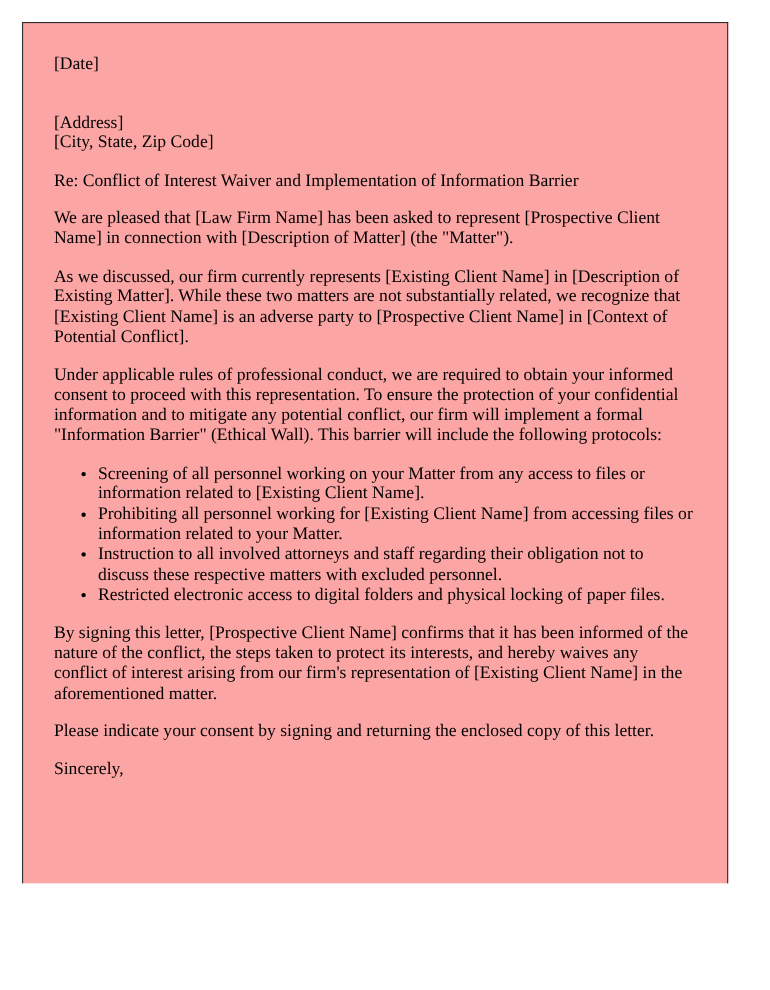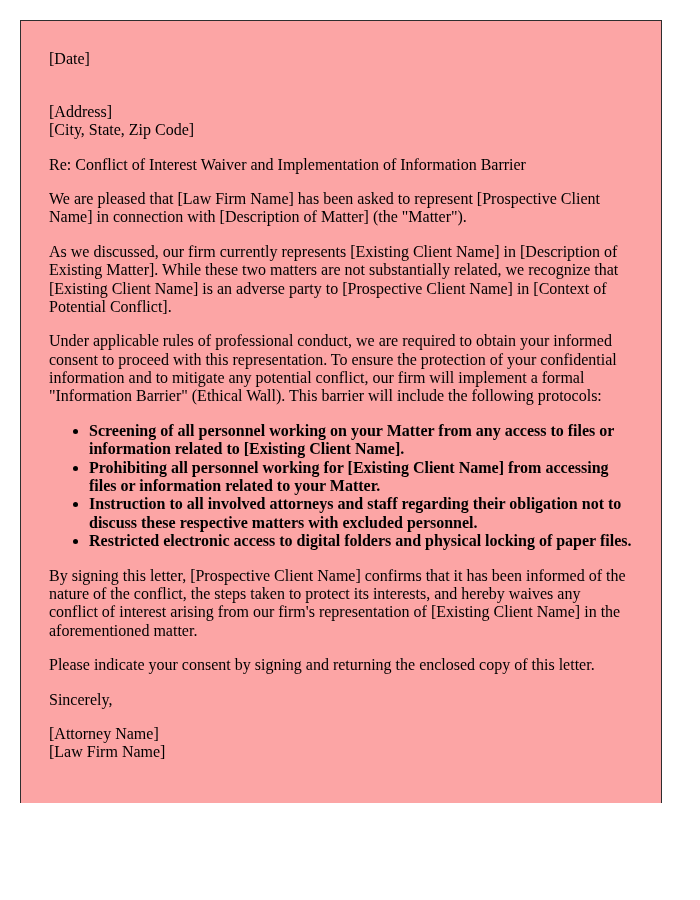--- a/index.html
+++ b/index.html
@@ -32,21 +32,20 @@
   .page p {
     margin: 16px 0;
   }
   .page ul {
     margin: 16px 0;
     padding-left: 40px;
     list-style-type: disc;
   }
   .page li {
     margin: 0;
-    font-weight: bold;
   }
   p.signature-block {
     margin-bottom: 0;
   }
 </style>
 </head>
 <body>
 
 <div class="page">
 
@@ -73,18 +72,14 @@
     <li>Instruction to all involved attorneys and staff regarding their obligation not to discuss these respective matters with excluded personnel.</li>
     <li>Restricted electronic access to digital folders and physical locking of paper files.</li>
   </ul>
 
   <p>By signing this letter, [Prospective Client Name] confirms that it has been informed of the nature of the conflict, the steps taken to protect its interests, and hereby waives any conflict of interest arising from our firm's representation of [Existing Client Name] in the aforementioned matter.</p>
 
   <p>Please indicate your consent by signing and returning the enclosed copy of this letter.</p>
 
   <p>Sincerely,</p>
 
-  <p class="signature-block">
-    <span>[Attorney Name]</span><br>
-    <span>[Law Firm Name]</span>
-  </p>
 
 </div>
 
 </body></html>

